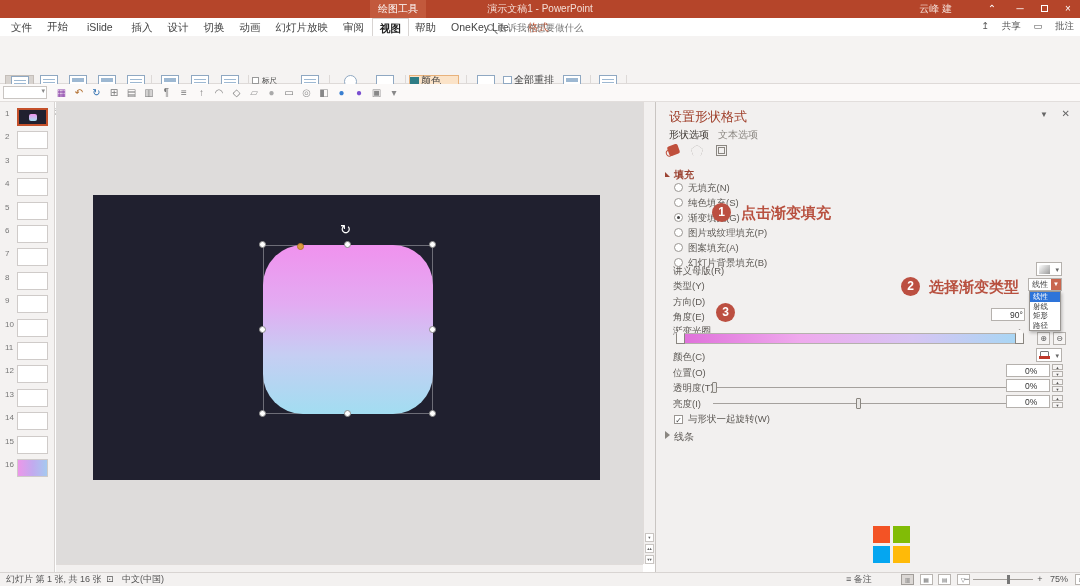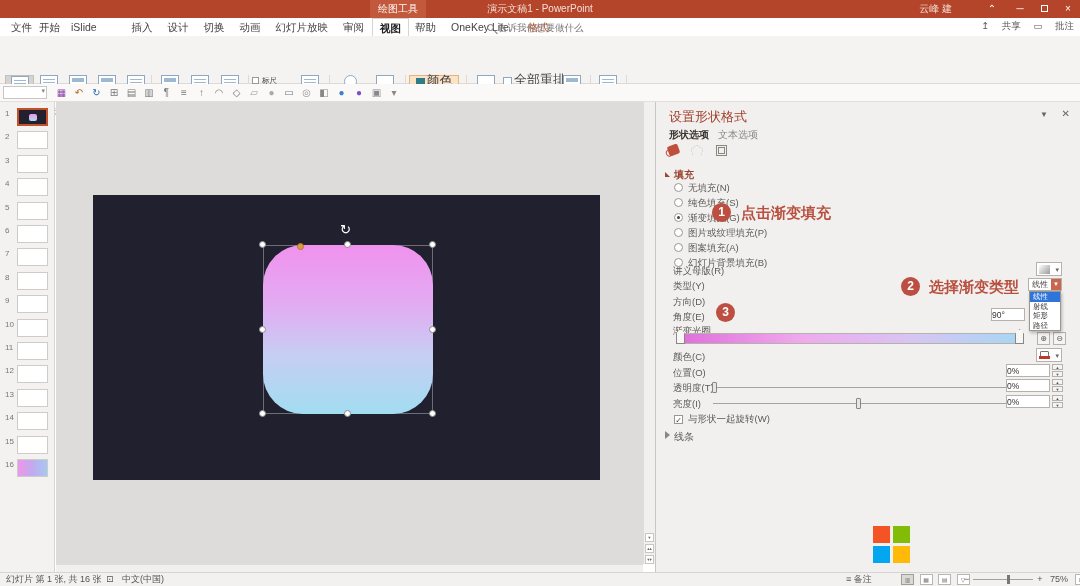--- a/index.html
+++ b/index.html
@@ -26,21 +26,21 @@
   .top-right span{margin-left:10px}
   
   .ribbon{position:absolute;left:0;top:36px;width:1080px;height:48px;background:#f5f3f2;border-bottom:1px solid #dedad8}
   .rsep{position:absolute;top:39px;height:40px;width:1px;background:#ddd9d7}
   .rgroup-label{position:absolute;top:71px;font-size:7.5px;color:#777;text-align:center}
   .rbtn{position:absolute;top:39px;width:29px;height:31px;text-align:center;font-size:7px;color:#444;line-height:1.1}
   .rbtn .ric{width:18px;height:15px;margin:0 auto 1px;border:1px solid #8fa8c2;background:#fff;position:relative}
   .ric.fill:after{content:"";position:absolute;left:2px;top:2px;right:2px;height:4px;background:#9db8d2}
   .ric.lines:after{content:"";position:absolute;left:2px;top:3px;right:2px;height:8px;background:repeating-linear-gradient(180deg,#9db8d2 0 1px,transparent 1px 3px)}
   .rbtn.sel{background:#d8d3cf;border:1px solid #c4beb9}
-  .rsmall{position:absolute;height:10px;font-size:13px;color:#444;text-align:center;line-height:10px;white-space:nowrap}
+  .rsmall{position:absolute;height:10px;font-size:10px;color:#444;text-align:left;line-height:10px;white-space:nowrap}
   .rsmall .sic{display:inline-block;width:9px;height:8px;border:1px solid #8fa8c2;background:#fff;vertical-align:-1px;margin-right:2px}
   .rchk{position:absolute;height:10px;font-size:7.5px;color:#444;line-height:10px;white-space:nowrap}
   .cbx{display:inline-block;width:7px;height:7px;border:1px solid #999;background:#fff;vertical-align:-1px;margin-right:3px}
   .launcher{position:absolute;font-size:7px;color:#888}
   .color-sel{background:#fbe3c8;border:1px solid #e8b27c}
   .sic.teal{background:#2e7d86;border-color:#2e7d86}
   .sic.grey{background:#b9b9b9}
   .sic.bw{background:linear-gradient(90deg,#222 0 50%,#fff 50% 100%)}
   
   .qat{position:absolute;left:0;top:84px;width:1080px;height:18px;background:#fbf9f8;border-bottom:1px solid #e2dedc}
@@ -64,21 +64,21 @@
   .adjust-handle{position:absolute;left:297px;top:243px;width:7px;height:7px;border-radius:50%;background:#dd9b3f;border:1px solid #b5792a}
   .vscroll{position:absolute;left:643px;top:102px;width:12px;height:462px;background:#f2f0ef;border-left:1px solid #e0dcda}
   .vbtn{position:absolute;left:645px;width:9px;height:9px;background:#fff;border:1px solid #c9c5c2;font-size:4.5px;text-align:center;line-height:8px;color:#666}
   .hscroll{position:absolute;left:56px;top:564px;width:587px;height:8px;background:#f2f0ef;border-top:1px solid #e0dcda}
   
   .panel{position:absolute;left:655px;top:102px;width:425px;height:470px;background:#f2f0ef;border-left:1px solid #c9c5c2}
   .p-title{position:absolute;left:13px;top:6px;font-size:13px;color:#a0402c}
   .p-close{position:absolute;right:10px;top:6px;font-size:10px;color:#666}
   .p-drop{position:absolute;right:32px;top:8px;font-size:8px;color:#666}
   .p-tab{position:absolute;top:26px;font-size:10px}
-  .p-tab.on{color:#3b3530;font-weight:bold}
+  .p-tab.on{color:#3b3530;font-weight:normal}
   .p-tab.off{color:#8a8680}
   .p-icons{position:absolute;left:8px;top:40px;height:20px}
   .p-ic{position:absolute;top:0;width:18px;height:18px;text-align:center}
   .bucket{width:11px;height:10px;margin:3px auto 0;background:#c0503c;transform:rotate(-20deg);border-radius:2px;position:relative}
   .bucket:after{content:"";position:absolute;left:-3px;top:3px;width:5px;height:5px;border:1.2px solid #c0503c;border-radius:50%}
   .penta{width:12px;height:11px;margin:3px auto 0;background:#8a8680;clip-path:polygon(50% 0,100% 38%,81% 100%,19% 100%,0 38%)}
   .penta-in{position:absolute;left:2px;top:2px;right:2px;bottom:2px;background:#f2f0ef;clip-path:polygon(50% 0,100% 38%,81% 100%,19% 100%,0 38%)}
   .sizeic{width:11px;height:11px;margin:3px auto 0;border:1px solid #8a8680;position:relative}
   .sizeic:after{content:"";position:absolute;right:1px;bottom:1px;width:5px;height:5px;border:1px solid #8a8680}
   .sec-head{position:absolute;left:9px;font-size:10px;color:#9c4433;font-weight:bold}
@@ -89,21 +89,21 @@
   .rdot{display:inline-block;width:9px;height:9px;border:1px solid #9a9692;border-radius:50%;background:#fff;vertical-align:-1px;margin-right:5px;position:relative}
   .rdot.on:after{content:"";position:absolute;left:2px;top:2px;width:3px;height:3px;border-radius:50%;background:#444}
   .p-row-label{position:absolute;left:17px;font-size:9.5px;color:#5d5955;white-space:nowrap}
   .swatch-btn{position:absolute;right:18px;width:26px;height:14px;border:1px solid #b5b1ad;background:#fff;font-size:7px;color:#666;text-align:right;line-height:13px;padding-right:2px}
   .swatch-btn .sw{position:absolute;left:2px;top:2px;width:11px;height:9px;background:linear-gradient(135deg,#fff,#9a9a9a)}
   .combo{position:absolute;width:34px;height:13px;border:1px solid #b5b1ad;background:#fff;font-size:8px;color:#444;line-height:12px;padding-left:3px}
   .combo .arrow{position:absolute;right:0;top:0;width:10px;height:11px;background:#c9664f;color:#fff;font-size:6px;text-align:center;line-height:11px}
   .ddlist{position:absolute;width:32px;background:#fff;border:1px solid #9a9692;box-shadow:1px 2px 3px rgba(0,0,0,.25);z-index:30}
   .ddi{height:9.5px;font-size:7.5px;line-height:9.5px;padding-left:3px;color:#333}
   .ddi.sel{background:#2e74d9;color:#fff}
-  .spin{position:absolute;width:44px;height:13px;border:1px solid #b5b1ad;background:#fff;font-size:8.5px;color:#333;line-height:12px;padding-left:0}
+  .spin{position:absolute;width:44px;height:13px;border:1px solid #b5b1ad;background:#fff;font-size:8.5px;color:#333;line-height:12px;padding-left:18px}
   .spin-ud{position:absolute;width:11px;height:13px}
   .spin-ud i{position:absolute;left:0;width:11px;height:6px;border:1px solid #b5b1ad;background:#f6f4f3;font-style:normal;font-size:4px;text-align:center;line-height:5px;color:#555}
   .spin-ud i.dn{top:7px}
   .gbar{position:absolute;left:23px;top:231px;width:344px;height:11px;border:1px solid #b5b1ad;border-radius:2px;background:linear-gradient(90deg,#df6fda 0%,#efa9ed 35%,#d7c5f3 68%,#a6d7f4 100%)}
   .gstop{position:absolute;top:227px;width:9px;height:15px;background:#f9f7f6;border:1px solid #8a8680;clip-path:polygon(50% 0,100% 30%,100% 100%,0 100%,0 30%)}
   .gbtn{position:absolute;top:230px;width:13px;height:13px;border:1px solid #b5b1ad;background:#f6f4f3;font-size:8px;text-align:center;line-height:12px;color:#555}
   .slider-track{position:absolute;height:1px;background:#a5a19d}
   .slider-handle{position:absolute;width:5px;height:11px;background:#e8e6e4;border:1px solid #8a8680;border-radius:1px}
   .chk-row{position:absolute;left:18px;font-size:9.5px;color:#5d5955}
   .chk{display:inline-block;width:9px;height:9px;border:1px solid #9a9692;background:#fff;vertical-align:-1px;margin-right:5px;font-size:8px;line-height:9px;color:#444;text-align:center}
@@ -139,22 +139,22 @@
     <div class="wc wc-ribbon">⌃</div>
     <div class="wc wc-min">─</div>
     <div class="wc wc-res"><span class="res-box"></span></div>
     <div class="wc wc-close">×</div>
   </div>
 
   <div class="menubar">
 
     <div id="mtab-host">
         <div class="mtab" style="left: 4px;">文件</div>
-        <div class="mtab" style="left: 32px;">开始</div>
-        <div class="mtab" style="left: 64px;">iSlide</div>
+        <div class="mtab" style="left: 40px; font-family: Liberation Serif, serif;">开始</div>
+        <div class="mtab" style="left: 80px;">iSlide</div>
         <div class="mtab" style="left: 124.6px;">插入</div>
         <div class="mtab" style="left: 160.6px;">设计</div>
         <div class="mtab" style="left: 196.6px;">切换</div>
         <div class="mtab" style="left: 232.6px;">动画</div>
         <div class="mtab" style="left: 268.6px;">幻灯片放映</div>
         <div class="mtab" style="left: 336.1px;">审阅</div>
         <div class="mtab active" style="left: 372.1px;">视图</div>
         <div class="mtab" style="left: 408.1px;">帮助</div>
         <div class="mtab" style="left: 444.1px;">OneKey Lite</div>
         <div class="mtab contextual" style="left: 520.7px;">格式</div>

